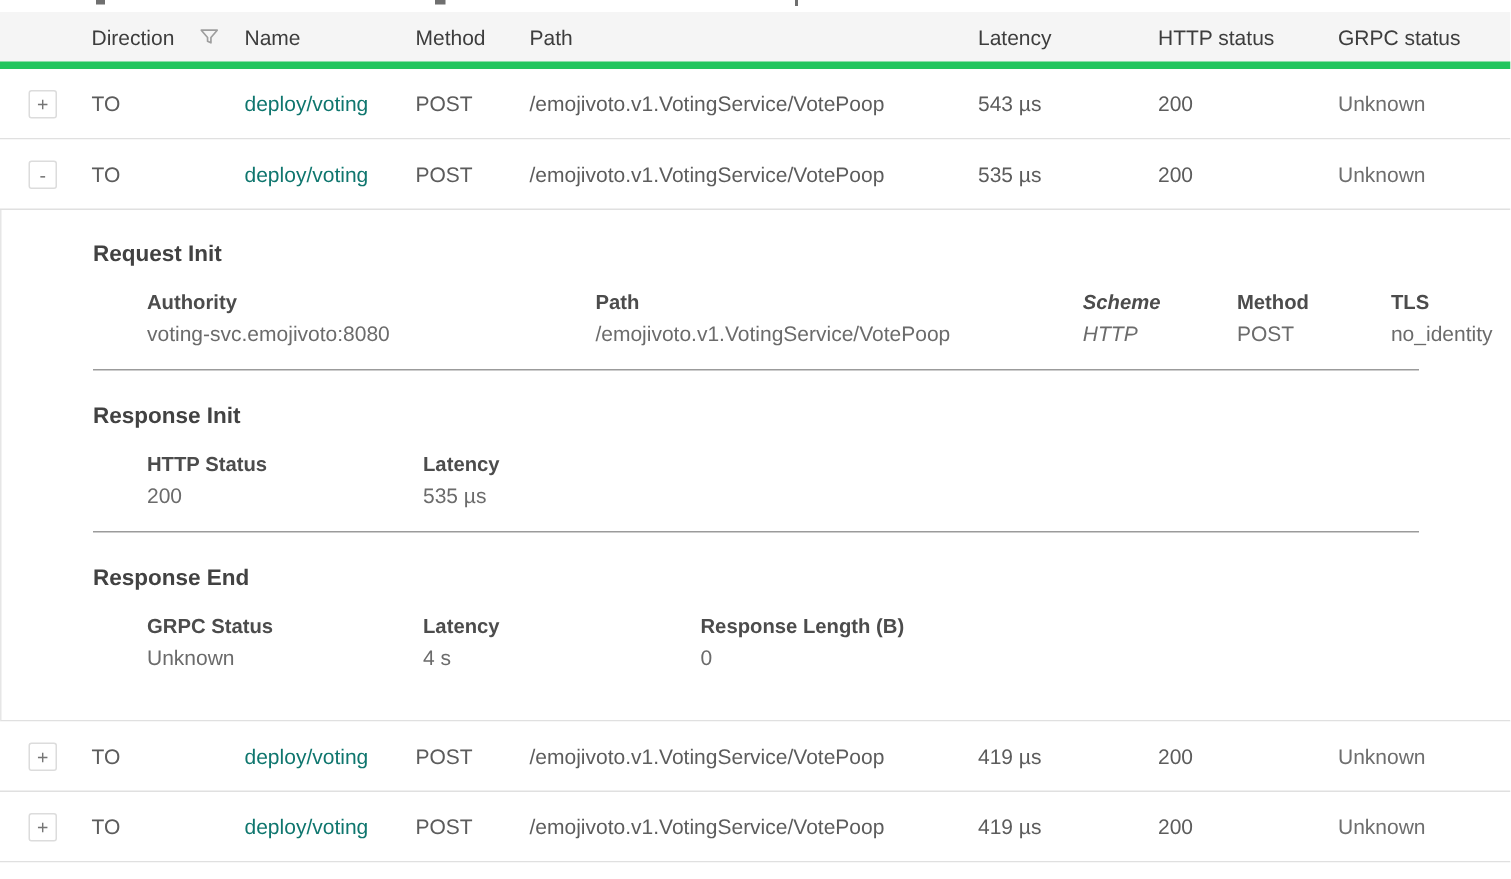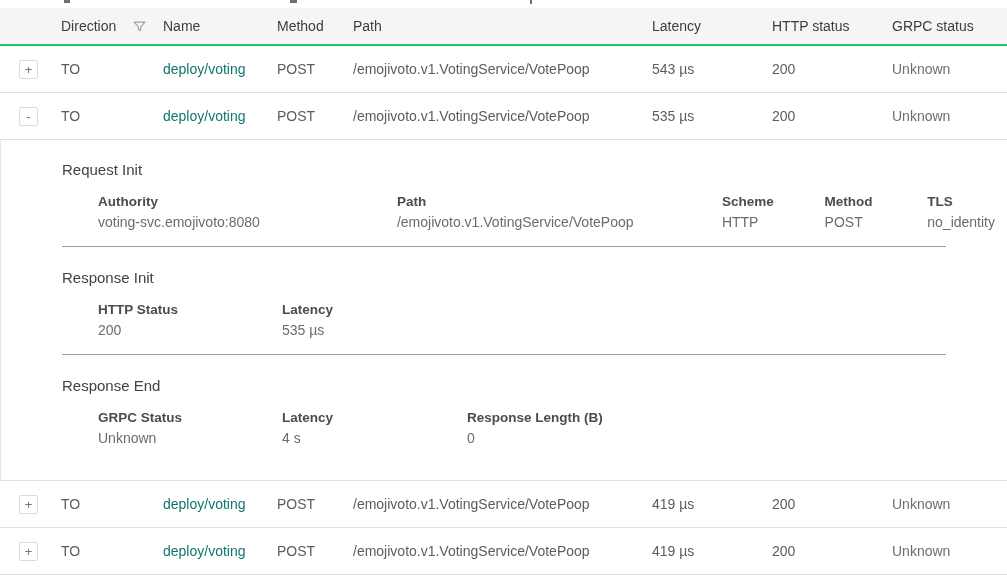--- a/index.html
+++ b/index.html
@@ -15,51 +15,51 @@
   .frag2 { left:290px; top:0; width:7px; height:3px; }
   .frag3 { left:530px; top:0; width:2px; height:4px; background:#8a8a8a; }
 
   .grid-row {
     display:grid;
     grid-template-columns:61px 102px 114px 76px 299px 120px 120px 1fr;
     align-items:center;
   }
   .thead-row {
     height:38px; background:#f5f5f5; color:#3d3d3d;
-    border-bottom:2px solid #22c55e;
+    border-bottom:5px solid #22c55e;
   }
   .th { display:flex; align-items:center; }
   .filter-icon { margin-left:16px; display:inline-flex; align-items:center; }
   .trow { height:47px; border-bottom:1px solid #e0e0e0; background:#fff; }
   .cell-expand { padding-left:19px; }
   .expand-btn {
     width:19px; height:19px; background:#fff; border:1px solid #dcdcdc;
     border-radius:2px; color:#757575; font-size:13px; line-height:1;
     display:flex; align-items:center; justify-content:center;
     cursor:pointer; font-family:inherit;
   }
   .name-link { color:#0f766e; text-decoration:none; cursor:pointer; }
   .muted { color:#6e6e6e; }
 
   .detail-panel {
     background:#fff; border-bottom:1px solid #e0e0e0;
     border-left:1px solid #e6e6e6;
     padding:21px 0 0 61px;
   }
-  .section-title { font-size:15px; font-weight:400; color:#424242; margin-bottom:14px; }
+  .section-title { font-size:15px; font-weight:700; color:#424242; margin-bottom:14px; }
   .fields { display:flex; margin-bottom:13px; }
   .field { padding-right:12px;margin-left:36px; }
   .field-label { font-weight:700; color:#4c4c4c; font-size:13.5px; line-height:20px; }
   .field-value { color:#6b6b6b; font-size:14px; line-height:21px; }
   .sec-divider { height:1px; background:#9b9b9b; width:884px; margin-bottom:22px; }
   .section:last-child { padding-bottom:18px; }
 
   .sec-0 .field:nth-child(1){ width:301px; }
   .sec-0 .field:nth-child(2){ width:331px; }
-  .sec-0 .field:nth-child(3){ width:75px; }
+  .sec-0 .field:nth-child(3){ width:75px;font-style:italic; }
   .sec-0 .field:nth-child(4){ width:75px; }
   .sec-1 .field:nth-child(1){ width:148px; }
   .sec-2 .field:nth-child(1){ width:148px; }
   .sec-2 .field:nth-child(2){ width:149px; }
 </style>
 </head>
 <body>
 
 <div class="clipped-strip">
   <span class="frag frag1"></span>

